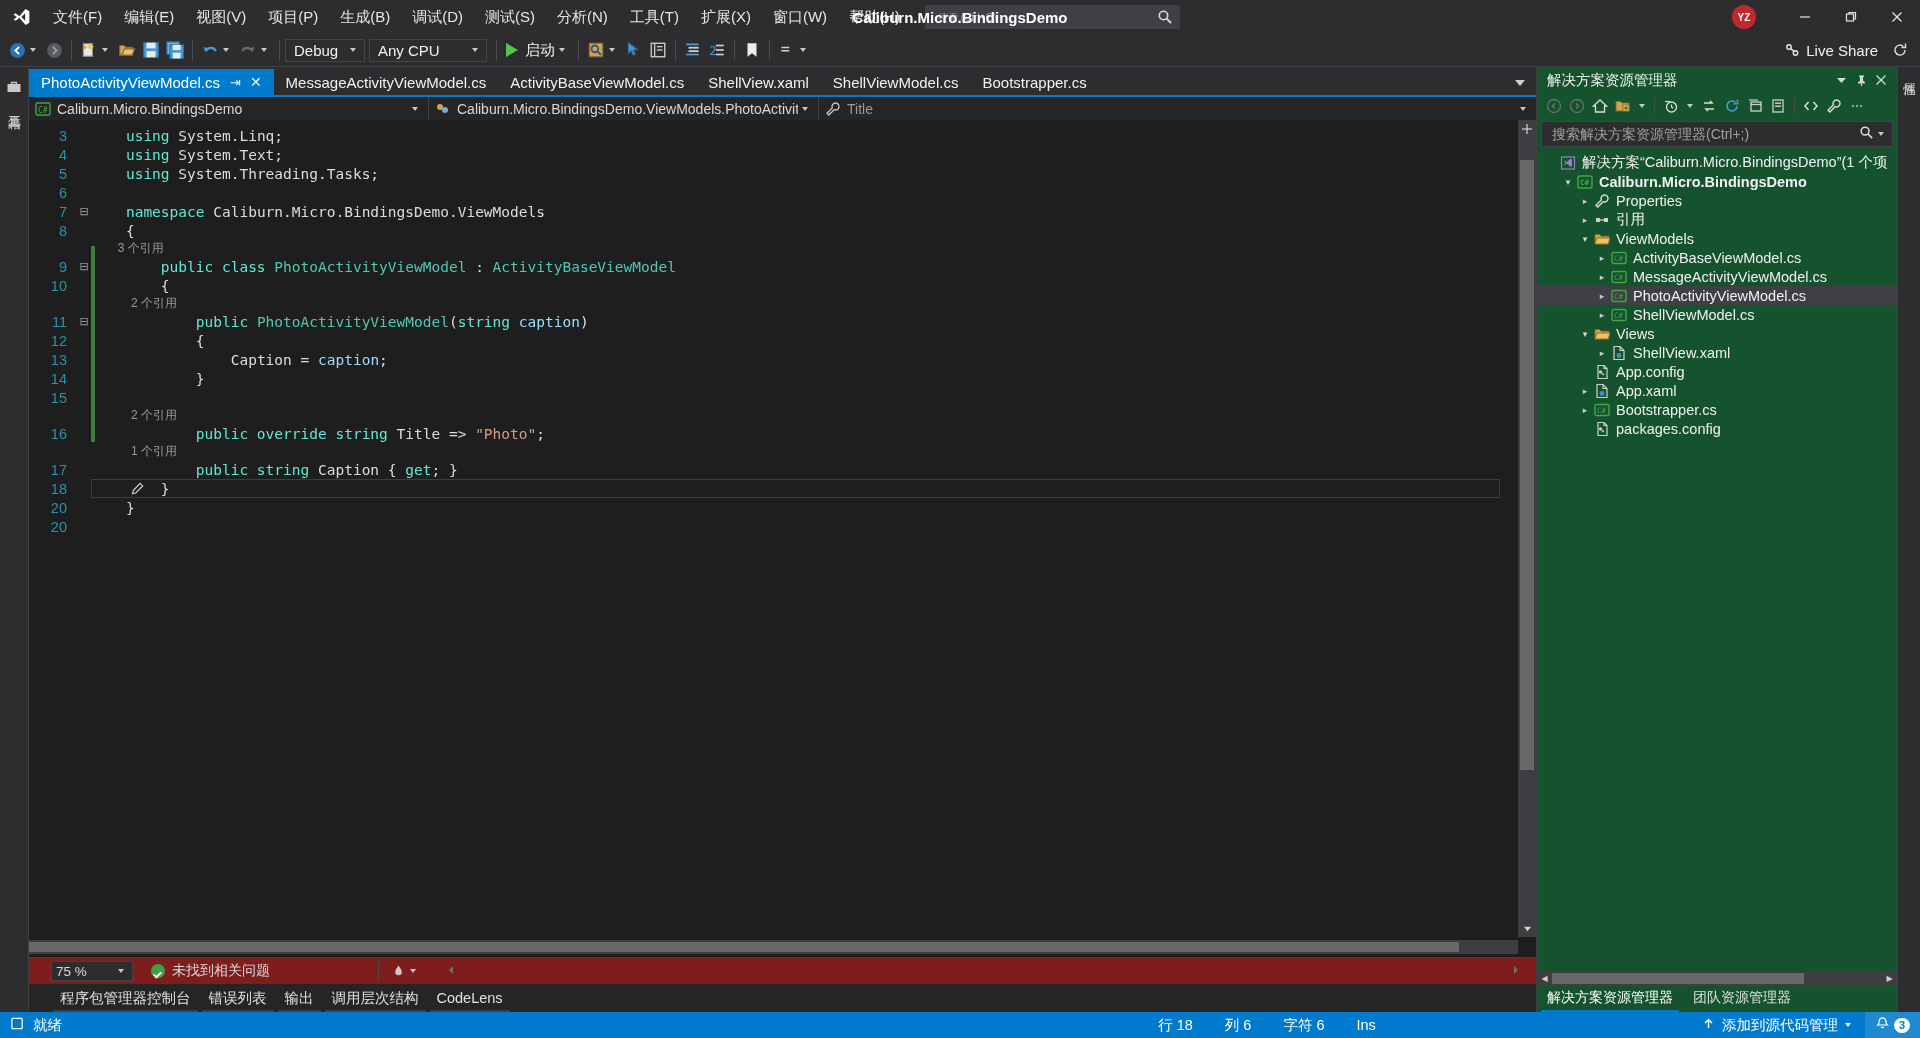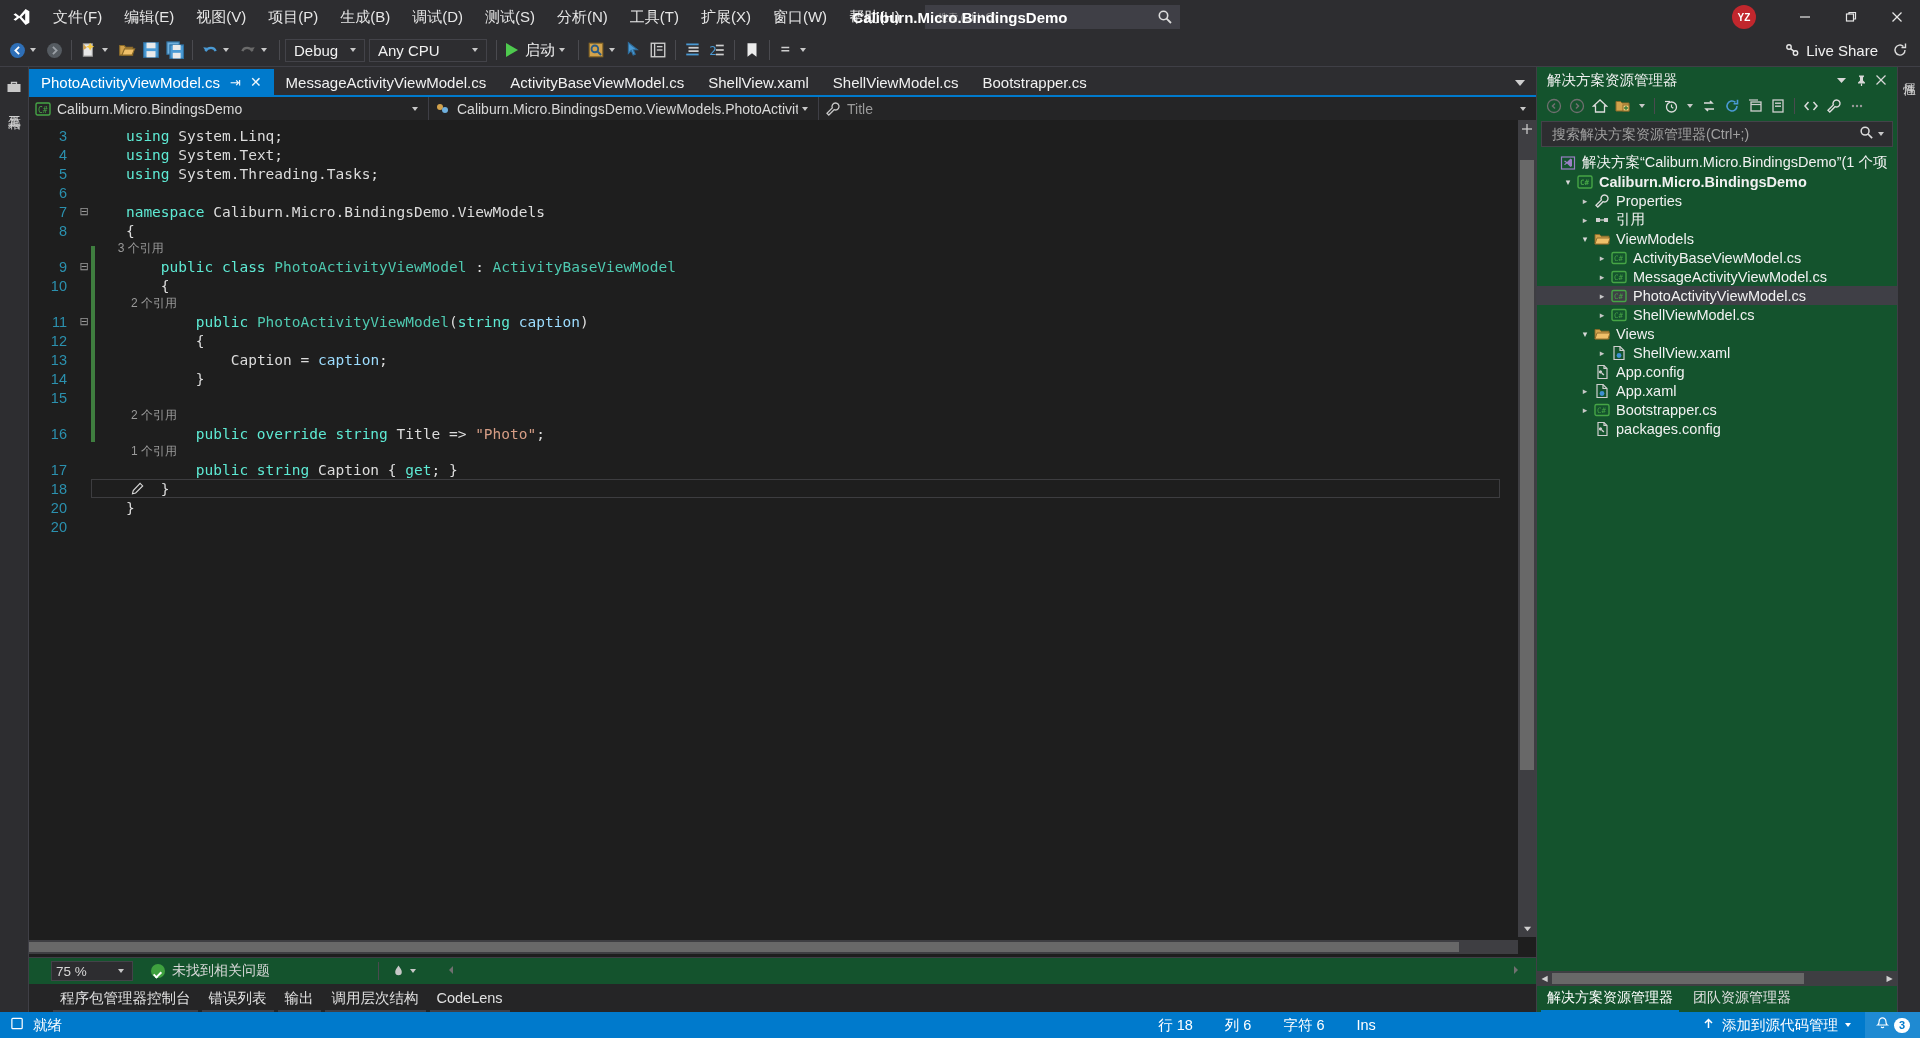--- a/index.html
+++ b/index.html
@@ -106,21 +106,21 @@
   .vscroll .up,.vscroll .dn{height:18px;display:flex;align-items:center;justify-content:center;color:#d0d0d0;font-size:9px;}
   .vthumb{position:absolute;left:2px;width:14px;background:#686868;}
   .marker{position:absolute;left:3px;width:12px;height:3px;}
   .expand{position:absolute;right:2px;top:2px;width:14px;height:14px;color:#c8c8c8;font-size:12px;
      display:flex;align-items:center;justify-content:center;}
 
   .hscrollrow{height:20px;min-height:20px;display:flex;align-items:center;background:#1e1e1e;}
   .hsb{flex:1;height:14px;background:#3e3e42;margin:0 0 0 0;position:relative;}
   .hsb .hthumb{position:absolute;top:2px;left:0;height:10px;background:#686868;}
 
-  .edstatus{height:26px;min-height:26px;background:#14532d;display:flex;align-items:center;
+  .edstatus{height:26px;min-height:26px;background:#7f1d1d;display:flex;align-items:center;
      border-top:1px solid #3f3f46;font-size:14px;color:#d8d8d8;}
   .zoombox{width:82px;height:20px;margin-left:22px;background:#2d2d30;border:1px solid #434349;
      display:flex;align-items:center;padding:0 4px;box-sizing:border-box;font-size:13.5px;}
   .zoombox .lbl{flex:1;}
   .okdot{width:14px;height:14px;border-radius:50%;background:#3fa13f;margin:0 7px 0 18px;position:relative;}
   .okdot:after{content:"";position:absolute;left:3.5px;top:6px;width:3px;height:6px;border:solid #fff;
      border-width:0 2px 2px 0;transform:rotate(45deg);}
   .edsep{width:1px;height:18px;background:#4a4a4f;margin:0 12px;}
 
   

